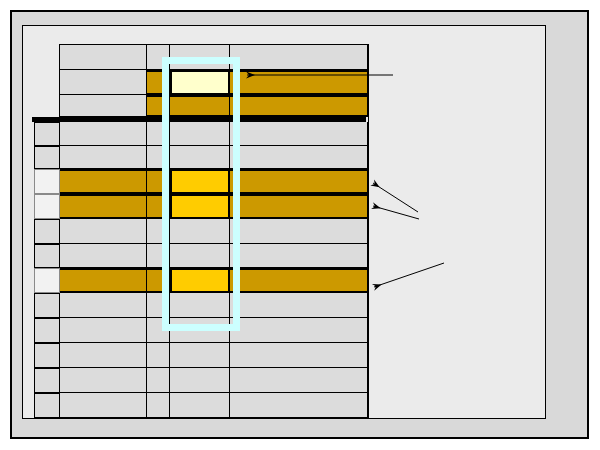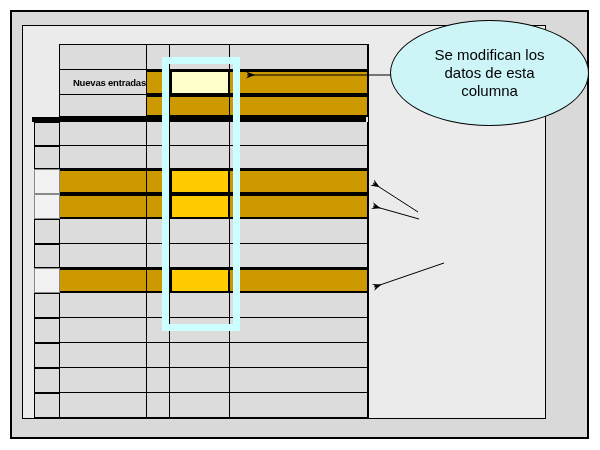--- a/index.html
+++ b/index.html
@@ -177,35 +177,29 @@
       <div class="scell gray" style="top: 97px; height: 25px;"></div>
       <div class="scell gray" style="top: 122px; height: 24px;"></div>
       <div class="scell white" style="top: 146px; height: 25px;"></div>
       <div class="scell gray" style="top: 171px; height: 25px;"></div>
       <div class="scell gray" style="top: 196px; height: 25px;"></div>
       <div class="scell gray" style="top: 221px; height: 25px;"></div>
       <div class="scell gray" style="top: 246px; height: 25px;"></div>
       <div class="scell gray" style="top: 271px; height: 25px;"></div>
     </div>
 
-  <div class="new-entries-label">Nuevas entradas</div>
 
   <div class="column-highlight"></div>
 
   <svg class="arrows" viewBox="0 0 600 450">
     <defs>
       <marker id="ah" markerWidth="10" markerHeight="8" refX="8" refY="4" orient="auto">
         <path d="M9,0.5 L0,4 L9,7.5 L6,4 Z" fill="#000"></path>
       </marker>
     </defs>
     <line x1="393" y1="75" x2="247" y2="75" stroke="#000" stroke-width="1" marker-end="url(#ah)"></line>
     <line x1="418" y1="212" x2="373" y2="183" stroke="#000" stroke-width="1" marker-end="url(#ah)"></line>
     <line x1="419" y1="219" x2="373" y2="206" stroke="#000" stroke-width="1" marker-end="url(#ah)"></line>
     <line x1="444" y1="263" x2="374" y2="287" stroke="#000" stroke-width="1" marker-end="url(#ah)"></line>
   </svg>
 
-  <div class="callout top">
-    <div>Se modifican los
-datos de esta
-columna</div>
-  </div>
 
 </div>
 
 </body></html>

